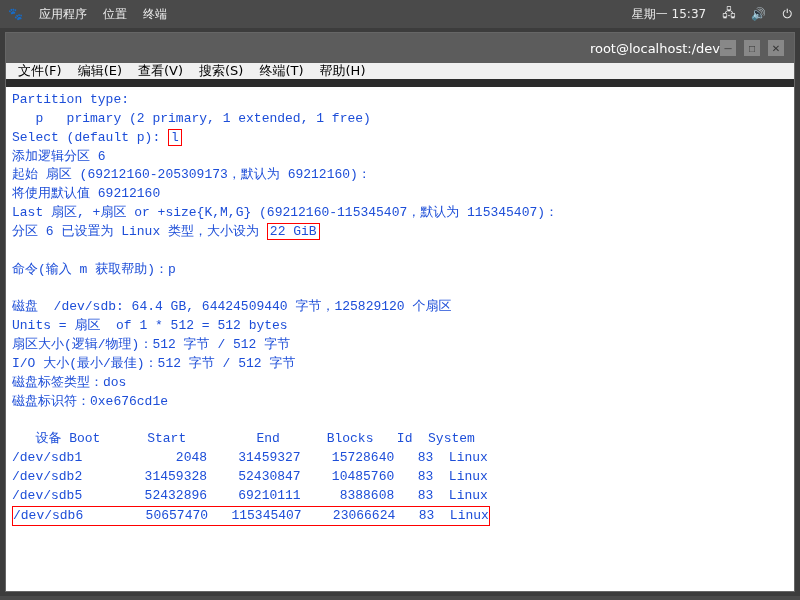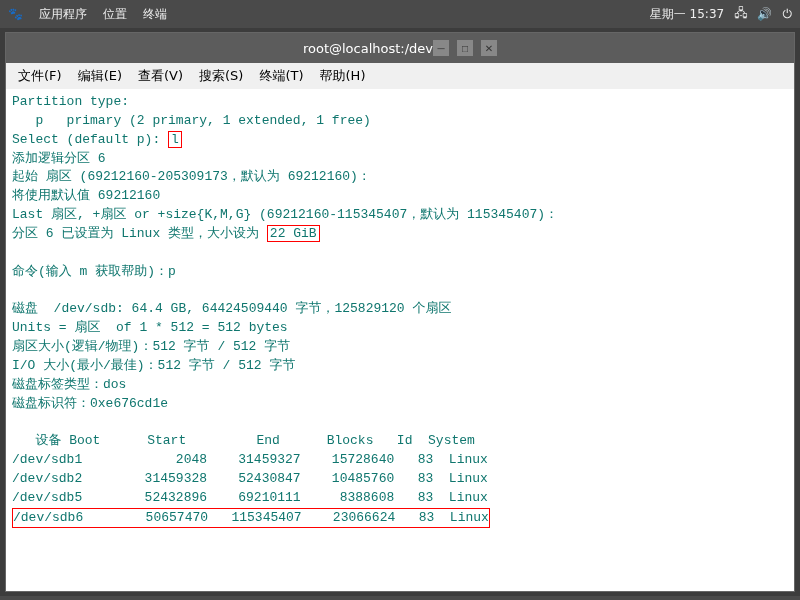--- a/index.html
+++ b/index.html
@@ -17,81 +17,82 @@
       background: #4a4a4a;
       height: 28px;
       display: flex;
       align-items: center;
       justify-content: space-between;
       padding: 0 8px;
       color: #eee;
       font-size: 12px;
     }
     .system-bar-left { display: flex; gap: 16px; align-items: center; }
-    .system-bar-right { display: flex; gap: 10px; align-items: center; }
+    .system-bar-right { display: flex; gap: 16px; align-items: center; }
 
     
     .window {
       width: 790px;
       margin: 4px auto;
       background: #2b2b2b;
       border: 1px solid #666;
       height: 560px;
       display: flex;
       flex-direction: column;
     }
 
     
     .title-bar {
       background: #5c5c5c;
       height: 30px;
       display: flex;
       align-items: center;
-      justify-content: center;
+      justify-content: flex-end;
       padding: 0 10px;
       color: #fff;
       font-size: 13px;
     }
     .title-bar-buttons { display: flex; gap: 8px; align-items: center; }
     .title-btn {
       width: 16px; height: 16px;
       background: #888;
       border: none;
       cursor: pointer;
       font-size: 10px;
       color: #333;
       display: flex; align-items: center; justify-content: center;
     }
 
     
     .menu-bar {
       background: #f0f0f0;
-      height: 26px;
+      height: 16px;
       display: flex;
       align-items: center;
       padding: 0 6px;
       gap: 4px;
       font-size: 13px;
       color: #000;
     }
     .menu-item {
       padding: 2px 6px;
       cursor: pointer;
     }
 
     
     .terminal {
       background: #fff;
       flex: 1;
       padding: 4px 6px;
       font-family: 'Courier New', monospace;
       font-size: 13px;
-      color: #0f766e;
+      color: #1d4ed8;
       overflow: hidden;
       line-height: 1.45;
+      margin-top: 8px;
     }
 
     .line { white-space: pre; }
 
     .highlight-box {
       display: inline;
       border: 1.5px solid red;
       padding: 0 2px;
     }
 

